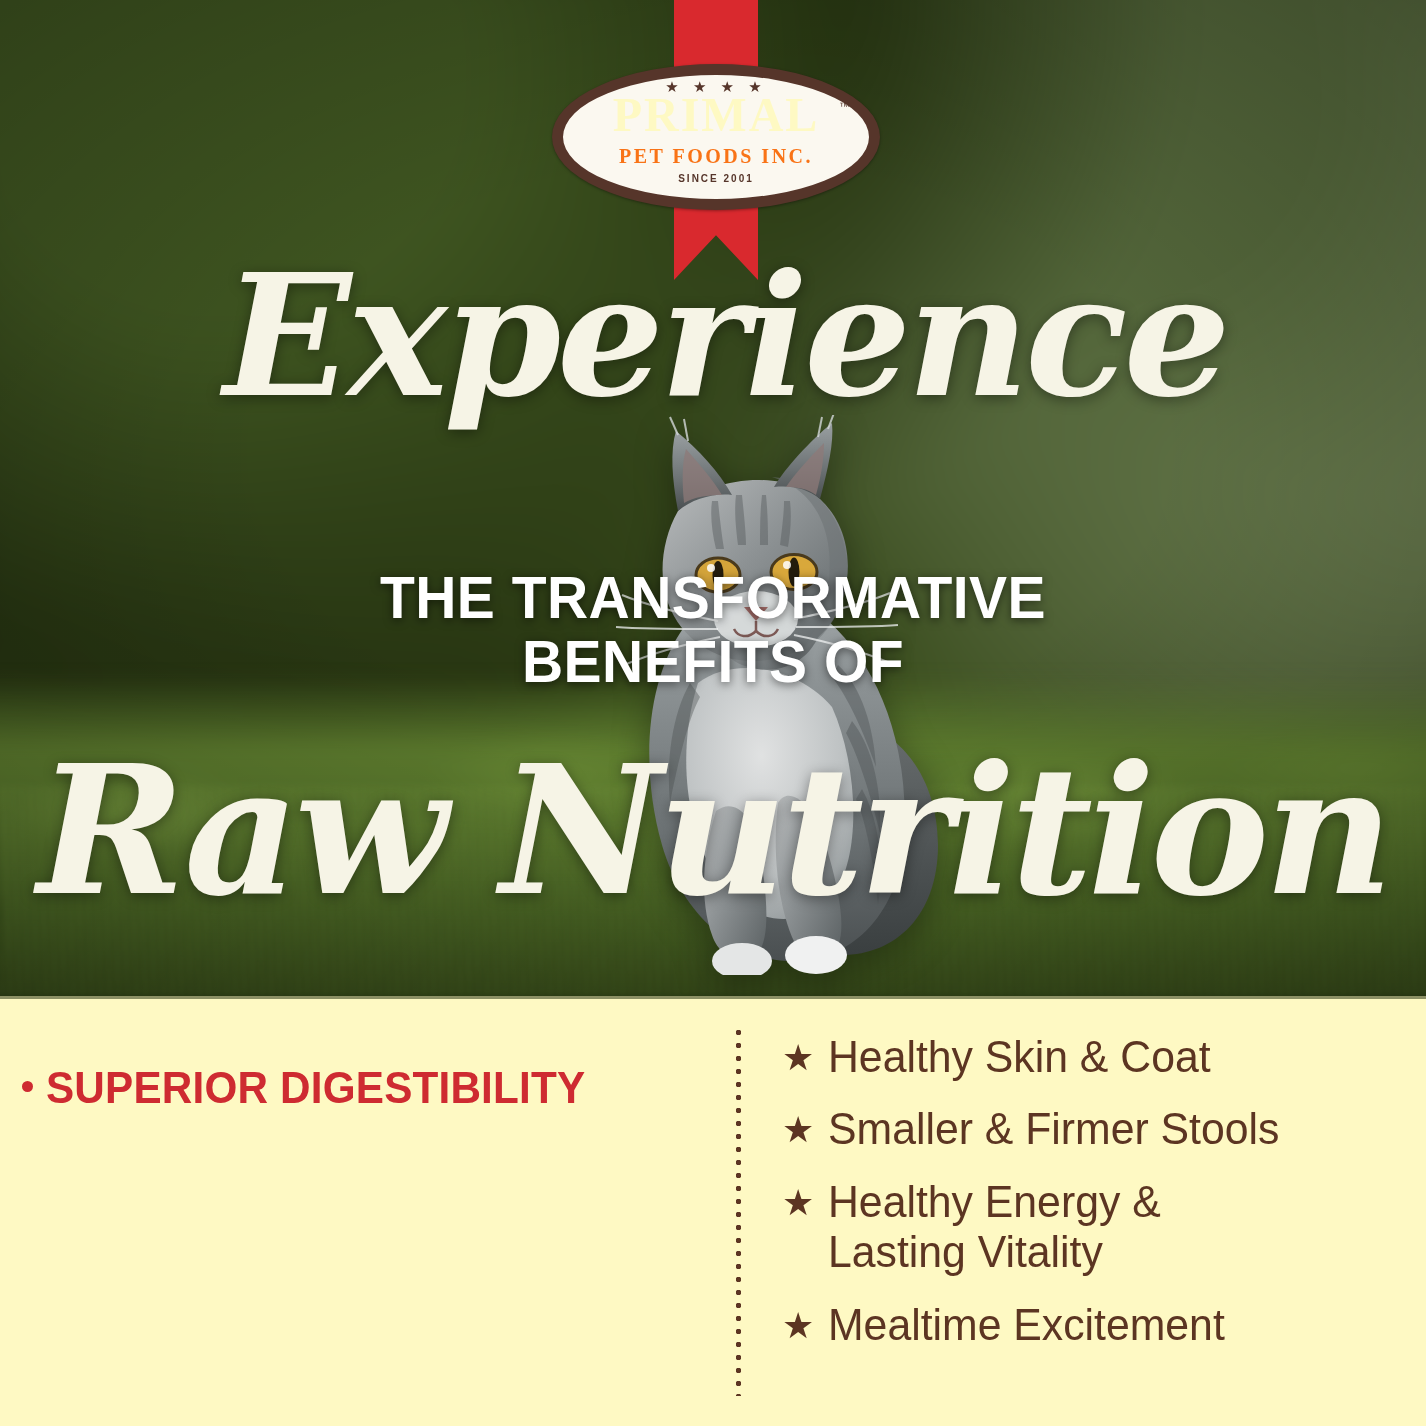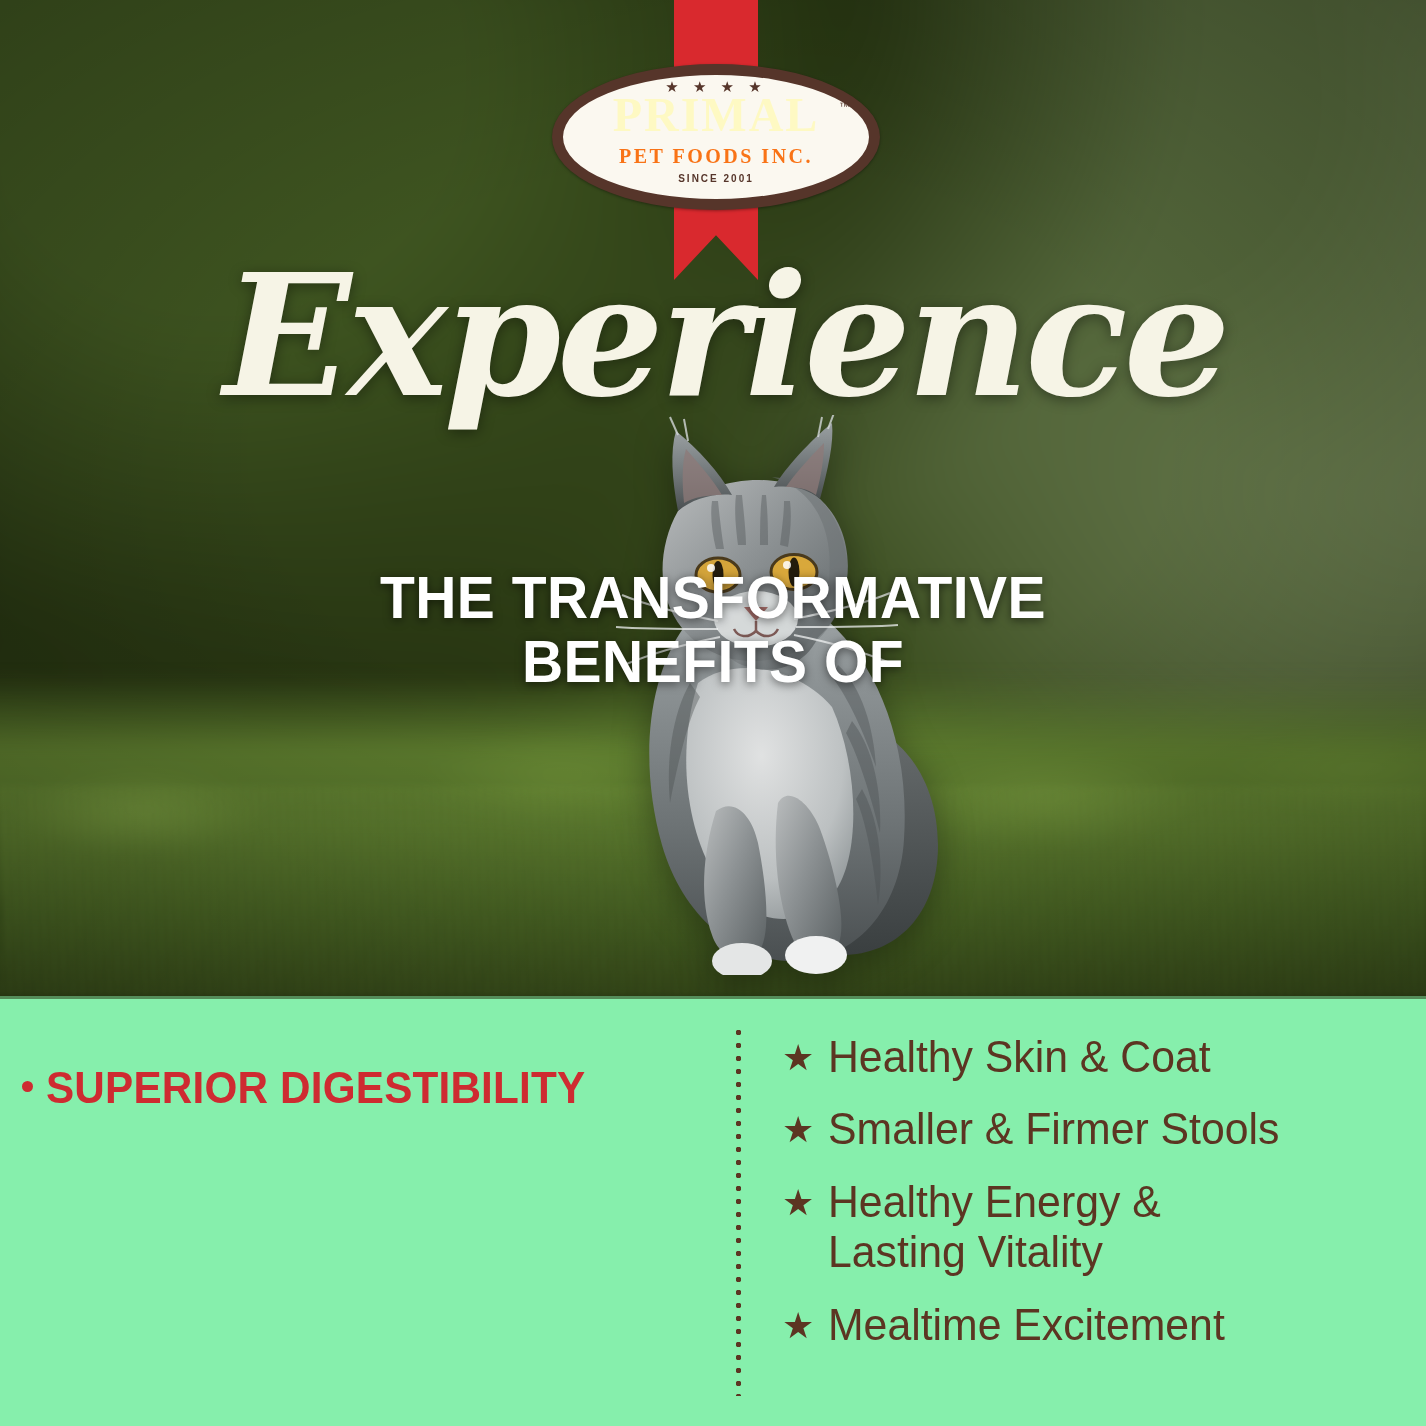--- a/index.html
+++ b/index.html
@@ -137,21 +137,21 @@
     line-height:1.07;
     letter-spacing:.5px;
     transform:scaleX(.95);
     text-shadow:0 2px 10px rgba(0,0,0,.55);
   }
   .subhead div{ display:block; }
 
   
   .panel{
     position:absolute;left:0;top:996px;width:1426px;height:430px;
-    background:#86efac;
+    background:#fef9c3;
   }
   .panel-top-edge{
     position:absolute;left:0;top:0;width:100%;height:3px;
     background:rgba(45,58,24,.55);
   }
 
   .col-left{
     position:absolute;left:22px;top:66px;width:680px;
   }
   .bullet-row{
@@ -328,20 +328,21 @@
       <div class="logo-since">SINCE 2001</div>
     </div>
 
     <div class="script script-experience">Experience</div>
 
     <div class="subhead">
       <div>THE TRANSFORMATIVE</div>
       <div>BENEFITS OF</div>
     </div>
 
+    <div class="script script-raw">Raw Nutrition</div>
   </div>
 
   <div class="panel">
     <div class="panel-top-edge"></div>
 
     <div class="col-left">
       <div class="bullet-row">
         <span class="bullet-dot"></span>
         <span class="bullet-text">SUPERIOR DIGESTIBILITY</span>
       </div>

